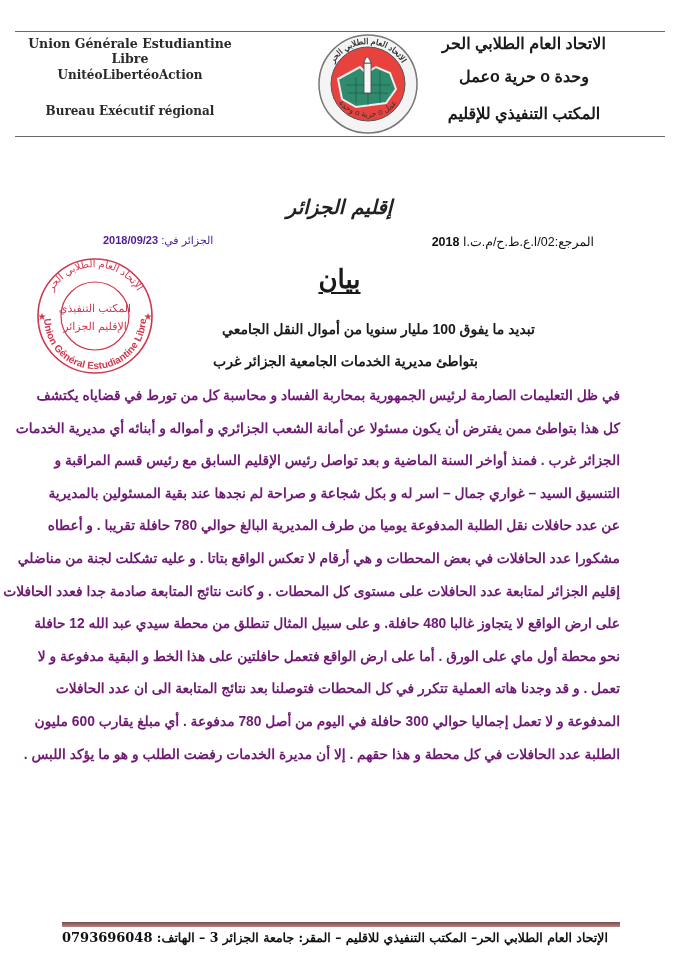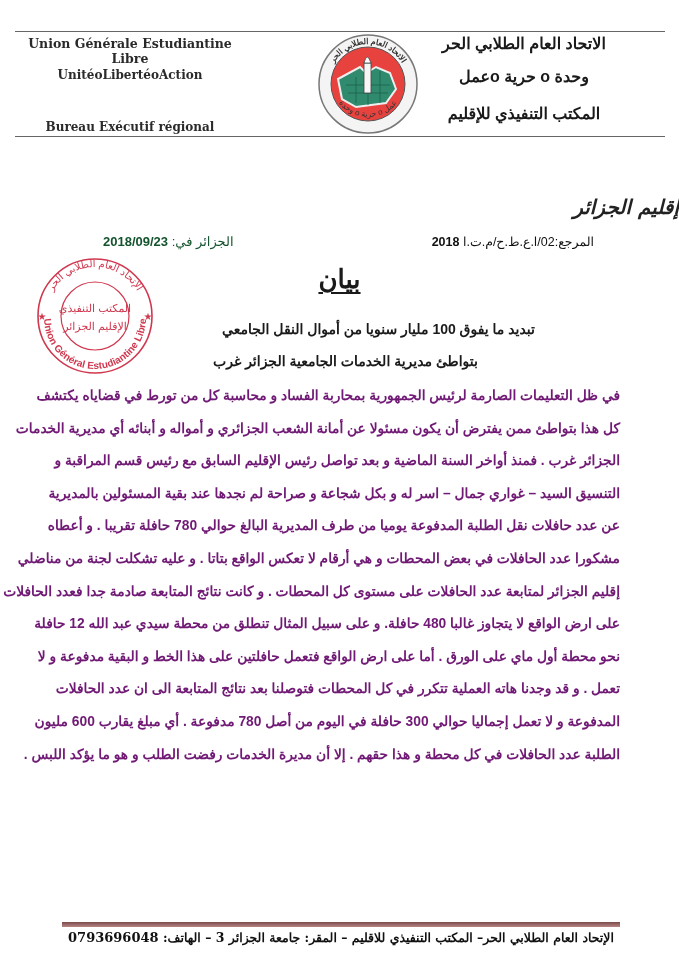--- a/index.html
+++ b/index.html
@@ -5,48 +5,48 @@
     html, body { margin: 0; padding: 0; background: #ffffff; }
     body { width: 679px; height: 960px; position: relative; overflow: hidden; font-family: "Liberation Sans", sans-serif; color: #1a1a1a; }
 
     .hr { position: absolute; left: 15px; width: 650px; height: 0; border-top: 1.5px solid #666; }
     #hr-top { top: 31px; }
     #hr-bottom { top: 136px; }
 
     .lat { position: absolute; left: 20px; width: 220px; text-align: center; font-family: "DejaVu Serif", serif; font-weight: bold; font-size: 12.5px; color: #2a2a2a; }
     #lat-1 { top: 36px; }
     #lat-2 { top: 68px; font-size: 12px; }
-    #lat-3 { top: 120px; font-size: 12px; }
+    #lat-3 { top: 104px; font-size: 12px; }
 
     .ar-head { position: absolute; right: 55px; width: 200px; text-align: center; direction: rtl; font-weight: bold; font-size: 16px; color: #1a1a1a; }
     #ar-1 { top: 34px; }
     #ar-2 { top: 67px; }
     #ar-3 { top: 104px; }
 
     #logo { position: absolute; left: 316px; top: 33px; width: 104px; height: 102px; }
 
-    #region-title { position: absolute; left: 0; width: 679px; top: 195px; direction: rtl; font-family: "DejaVu Sans", sans-serif; font-weight: bold; font-style: italic; font-size: 20px; color: #222; }
+    #region-title { position: absolute; left: 0; width: 679px; top: 195px; text-align: center; direction: rtl; font-family: "DejaVu Sans", sans-serif; font-weight: bold; font-style: italic; font-size: 20px; color: #222; }
 
     #ref { position: absolute; right: 85px; top: 234px; direction: rtl; font-size: 12.5px; color: #111; }
     #ref .num { font-weight: bold; }
-    #date { position: absolute; left: 103px; top: 234px; direction: rtl; font-size: 13px; color: #14532d; }
+    #date { position: absolute; left: 103px; top: 234px; direction: rtl; font-size: 11px; color: #4c1d95; }
     #date .val { font-weight: bold; }
 
     #stamp { position: absolute; left: 24px; top: 256px; width: 142px; height: 120px; }
 
     #statement-title { position: absolute; left: 0; width: 679px; top: 264px; text-align: center; direction: rtl; font-weight: bold; font-size: 26px; text-decoration: underline; text-underline-offset: 4px; }
     .subtitle { position: absolute; left: 0; width: 679px; text-align: center; direction: rtl; font-weight: bold; font-size: 14px; }
     #sub-1 { top: 321px; padding-left: 39px; }
     #sub-2 { top: 353px; margin-left: 6px; }
 
     #body-text { position: absolute; left: 62px; width: 558px; top: 380px; direction: rtl; text-align: justify; text-align-last: center; font-weight: bold; font-size: 13.8px; line-height: 32.6px; color: #701a75; }
     #body-text .line { display: block; text-align: center; white-space: nowrap; }
 
     #footer-bar { position: absolute; left: 62px; width: 558px; top: 922px; height: 5px; background: linear-gradient(#7a4b4b, #b98484); }
-    #footer-text { position: absolute; left: 62px; width: 558px; top: 930px; direction: rtl; text-align: center; font-family: "DejaVu Serif", serif; font-weight: bold; font-size: 12.5px; color: #111; white-space: nowrap; }
+    #footer-text { position: absolute; left: 62px; width: 558px; top: 930px; direction: rtl; text-align: left; font-family: "DejaVu Serif", serif; font-weight: bold; font-size: 12.5px; color: #111; white-space: nowrap; }
     #footer-text .phone { font-size: 13px; }
   </style>
 </head>
 <body>
 
 <div>
   <div class="hr" id="hr-top"></div>
 
   <div class="lat" id="lat-1">Union Générale Estudiantine Libre</div>
   <div class="lat" id="lat-2">UnitéoLibertéoAction</div>

